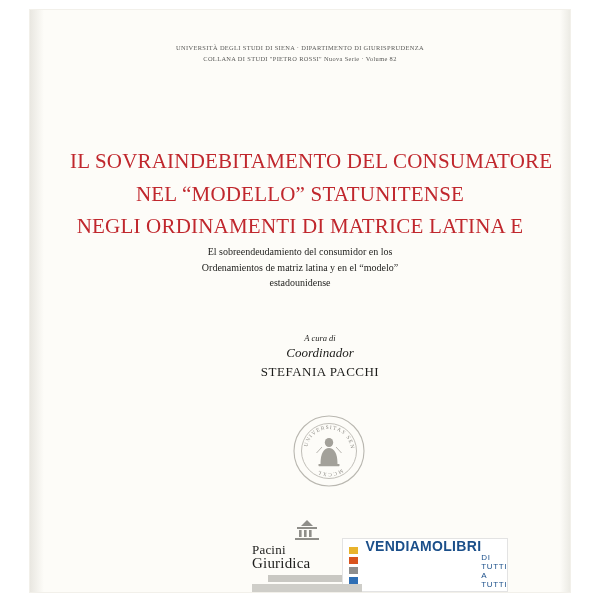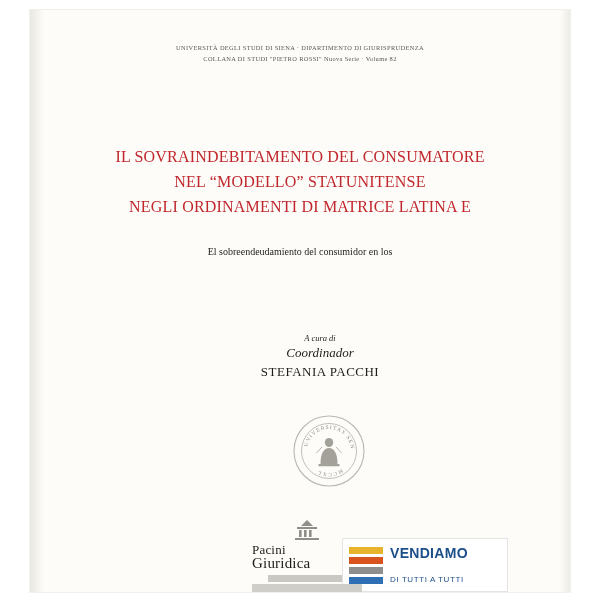--- a/index.html
+++ b/index.html
@@ -60,21 +60,21 @@
   }
   .series div { white-space: nowrap; }
 
   .title {
     position: absolute;
     top: 135px;
     left: 40px;
     width: 460px;
     text-align: center;
     color: #c0272d;
-    font-size: 16px;
+    font-size: 21px;
     line-height: 1.55;
     letter-spacing: 0.2px;
   }
   .title div { white-space: nowrap; }
 
   .subtitle {
     position: absolute;
     top: 234px;
     left: 45px;
     width: 450px;
@@ -158,21 +158,21 @@
     gap: 3px;
   }
   .badge-bars i {
     display: block;
     height: 7px;
     width: 100%;
   }
   .badge-text {
     flex: 1;
     display: flex;
-    flex-direction: column;
+    flex-direction: row;
     justify-content: center;
     padding-left: 3px;
   }
   .badge-text .b1,
   .badge-text .b2 {
     font-family: "Liberation Sans", sans-serif;
     font-weight: bold;
     color: #1b4f8a;
     font-size: 14px;
     line-height: 1.02;
@@ -206,20 +206,22 @@
     </div>
 
     <div class="title">
       <div>IL SOVRAINDEBITAMENTO DEL CONSUMATORE</div>
       <div>NEL “MODELLO” STATUNITENSE</div>
       <div>NEGLI ORDINAMENTI DI MATRICE LATINA E</div>
     </div>
 
     <div class="subtitle">
       <div>El sobreendeudamiento del consumidor en los</div>
+      <div>Ordenamientos de matriz latina y en el “modelo”</div>
+      <div>estadounidense</div>
     </div>
 
     <div class="editor">
       <div class="l1">A cura di</div>
       <div class="l2">Coordinador</div>
       <div class="l3">STEFANIA PACCHI</div>
     </div>
 
     <div class="seal">
       <svg width="74" height="74" viewBox="0 0 74 74" xmlns="http://www.w3.org/2000/svg">
@@ -267,20 +269,21 @@
 
     <div class="badge">
       <div class="badge-bars">
         <i style="background:#e8b32c"></i>
         <i style="background:#d9531e"></i>
         <i style="background:#8e8e8e"></i>
         <i style="background:#2f6fb5"></i>
       </div>
       <div class="badge-text">
         <div class="b1">VENDIAMO</div>
+        <div class="b2">LIBRI</div>
         <div class="b3">DI TUTTI A TUTTI</div>
       </div>
     </div>
 
     <div class="bottom-strip"></div>
 
   </div>
 </div>
 
 </body></html>

